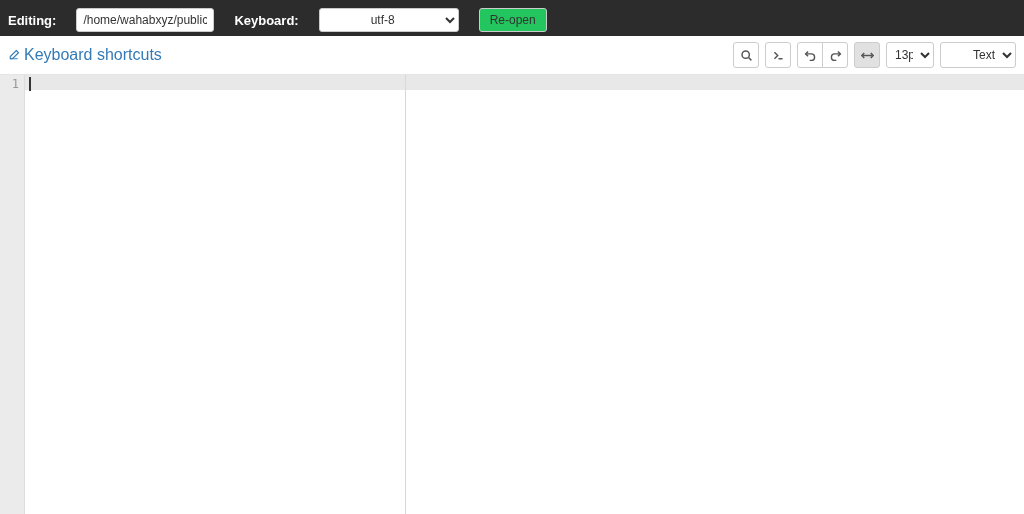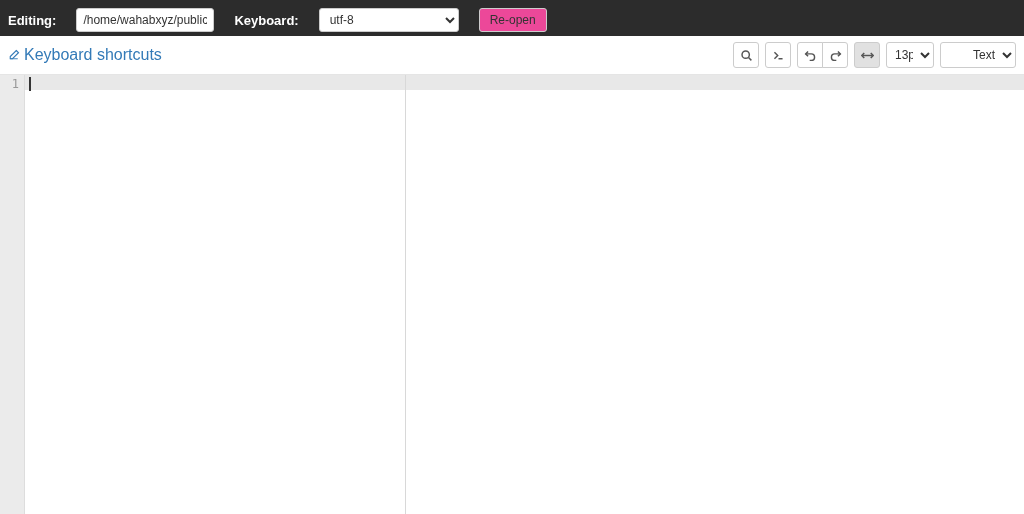--- a/index.html
+++ b/index.html
@@ -42,23 +42,24 @@
     }
     .enc-select {
       background: #fff;
       border: 1px solid #ccc;
       border-radius: 3px;
       padding: 3px 6px;
       width: 140px;
       height: 24px;
       font-size: 12px;
       color: #333;
+      text-align: center;
     }
     .reopen-btn {
-      background: #ec4899;
+      background: #22c55e;
       border: 1px solid #ccc;
       border-radius: 3px;
       padding: 4px 10px;
       height: 24px;
       font-size: 12px;
       color: #333;
       cursor: pointer;
     }
     .subheader {
       background: #fff;

